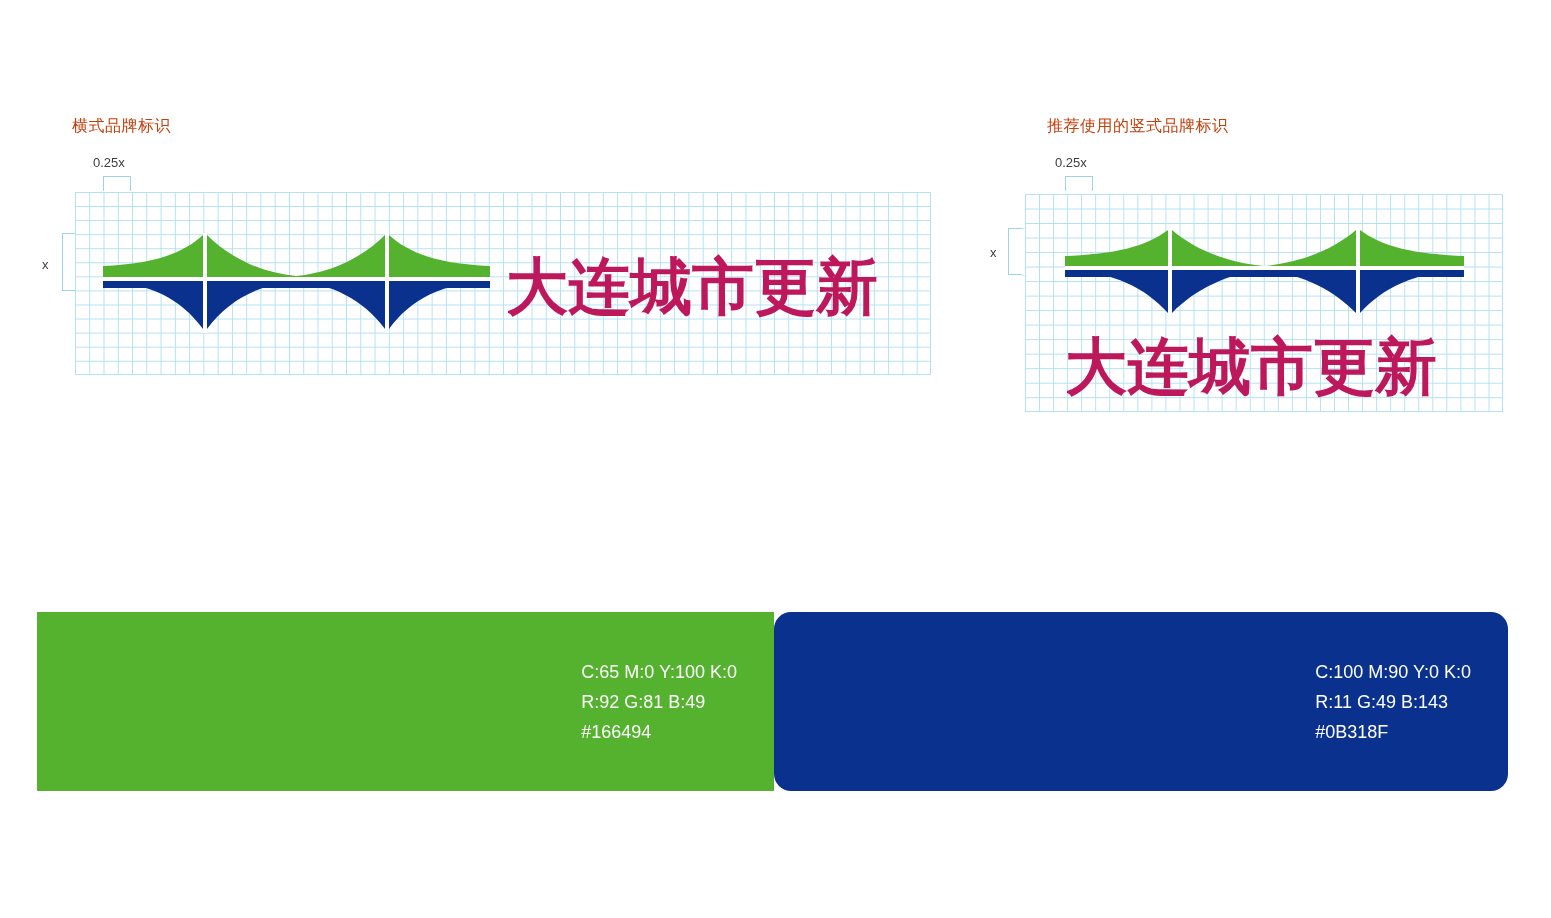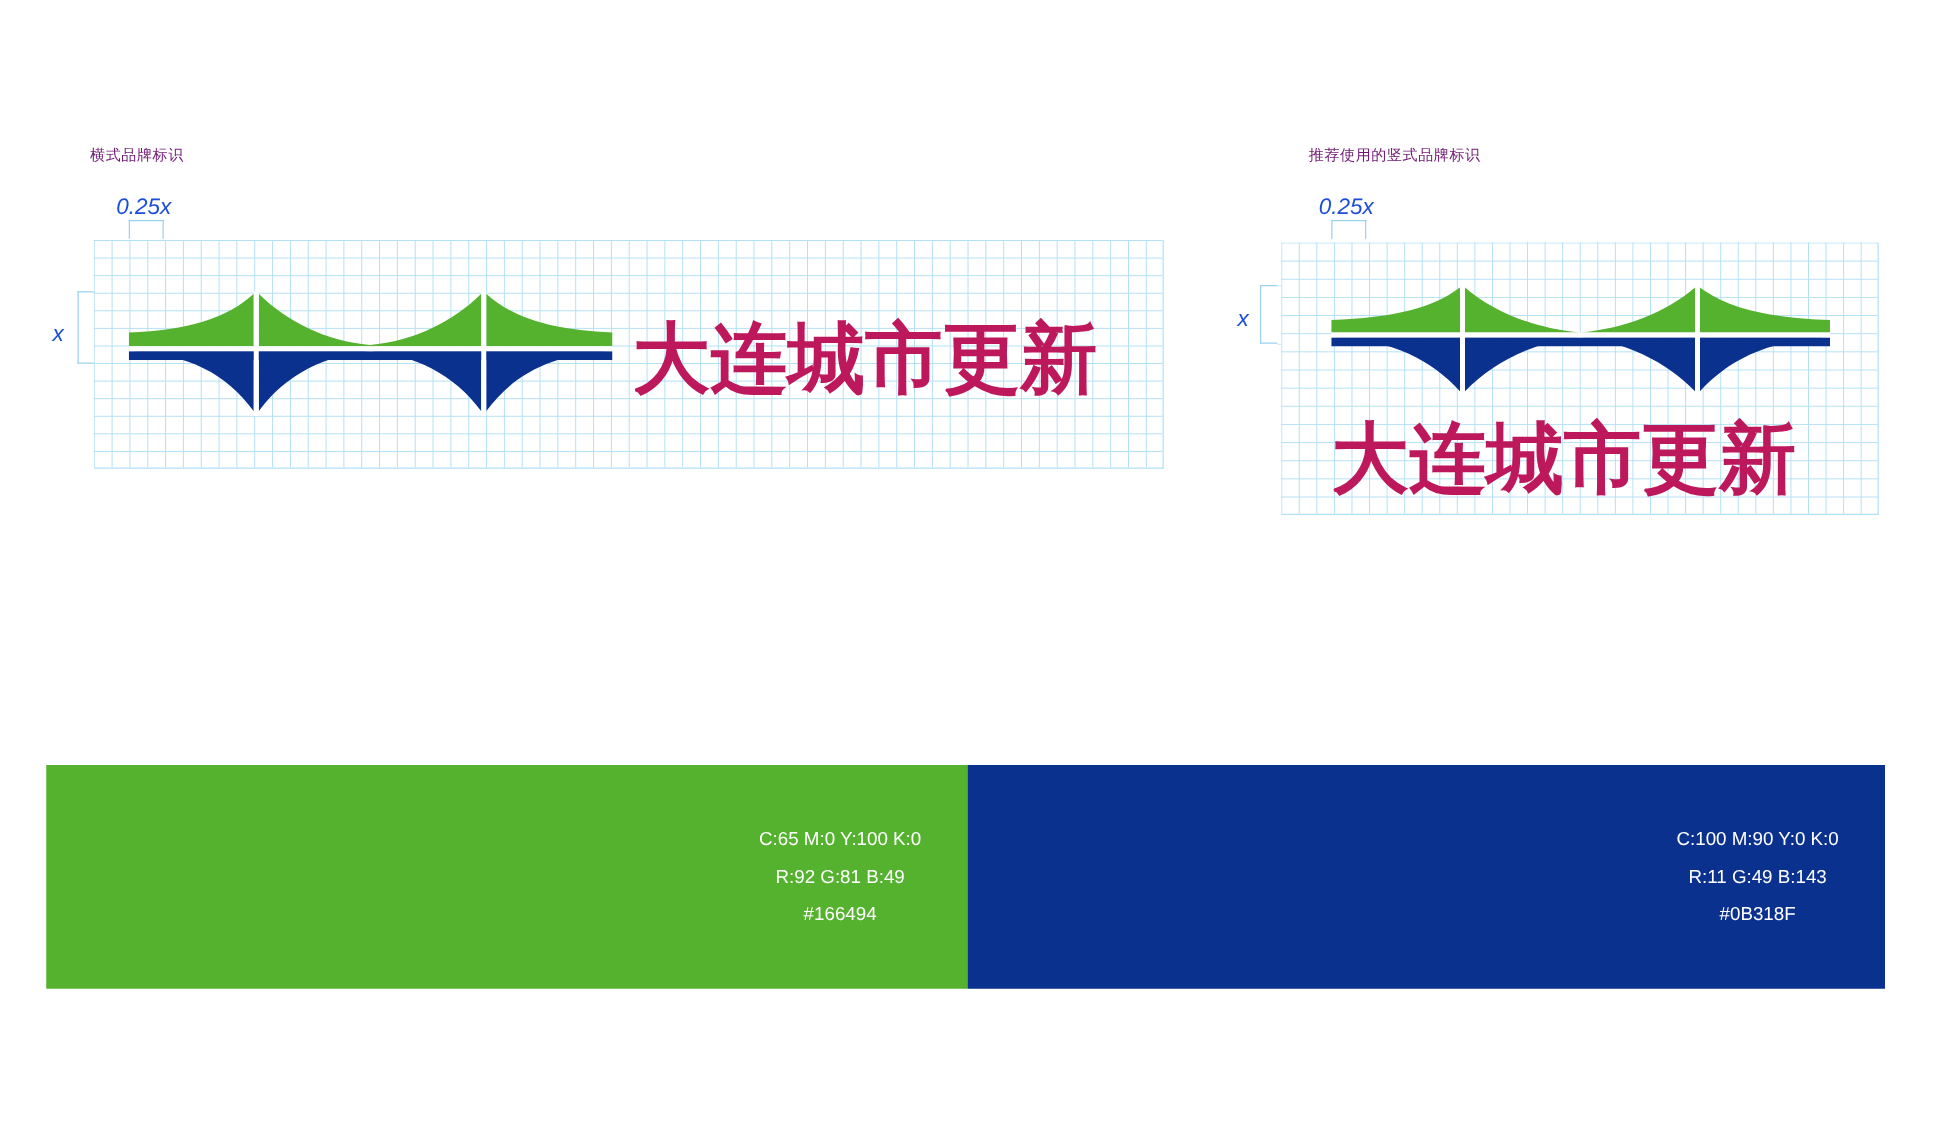--- a/index.html
+++ b/index.html
@@ -12,35 +12,34 @@
     height: 918px;
     position: relative;
     overflow: hidden;
     font-family: "Liberation Sans", "DejaVu Sans", sans-serif;
     -webkit-font-smoothing: antialiased;
   }
 
   
   .caption {
     position: absolute;
-    font-size: 12px;
-    color: #701a75;
+    font-size: 16px;
+    color: #c2410c;
     letter-spacing: 0.5px;
     white-space: nowrap;
   }
   #caption-horizontal { left: 72px;  top: 116px; }
   #caption-vertical   { left: 1047px; top: 116px; }
 
   
   .measure-label {
     position: absolute;
-    font-size: 18px;
-    color: #1d4ed8;
+    font-size: 13px;
+    color: #404040;
     white-space: nowrap;
-    font-style: italic;
   }
 
   
   .tick-h {
     position: absolute;
     border-top: 1px solid #9dd2ee;
     border-left: 1px solid #9dd2ee;
     border-right: 1px solid #9dd2ee;
     box-sizing: border-box;
   }
@@ -92,30 +91,30 @@
     top: 612px;
     width: 1471px;
     height: 179px;
     display: flex;
   }
   .swatch {
     position: relative;
     height: 100%;
   }
   #swatch-green { width: 737px; }
-  #swatch-blue  { width: 734px; }
+  #swatch-blue  { width: 734px; border-radius: 17px; }
   .swatch-specs {
     position: absolute;
     right: 37px;
     top: 50%;
     transform: translateY(-50%);
     color: #ffffff;
-    font-size: 15px;
+    font-size: 18px;
     line-height: 30px;
-    text-align: center;
+    text-align: left;
   }
   .swatch-specs div { white-space: nowrap; }
 </style>
 </head>
 <body>
 
 <div class="caption" id="caption-horizontal">横式品牌标识</div>
 
 <div class="measure-label" style="left:93px; top:155px;">0.25x</div>
 

